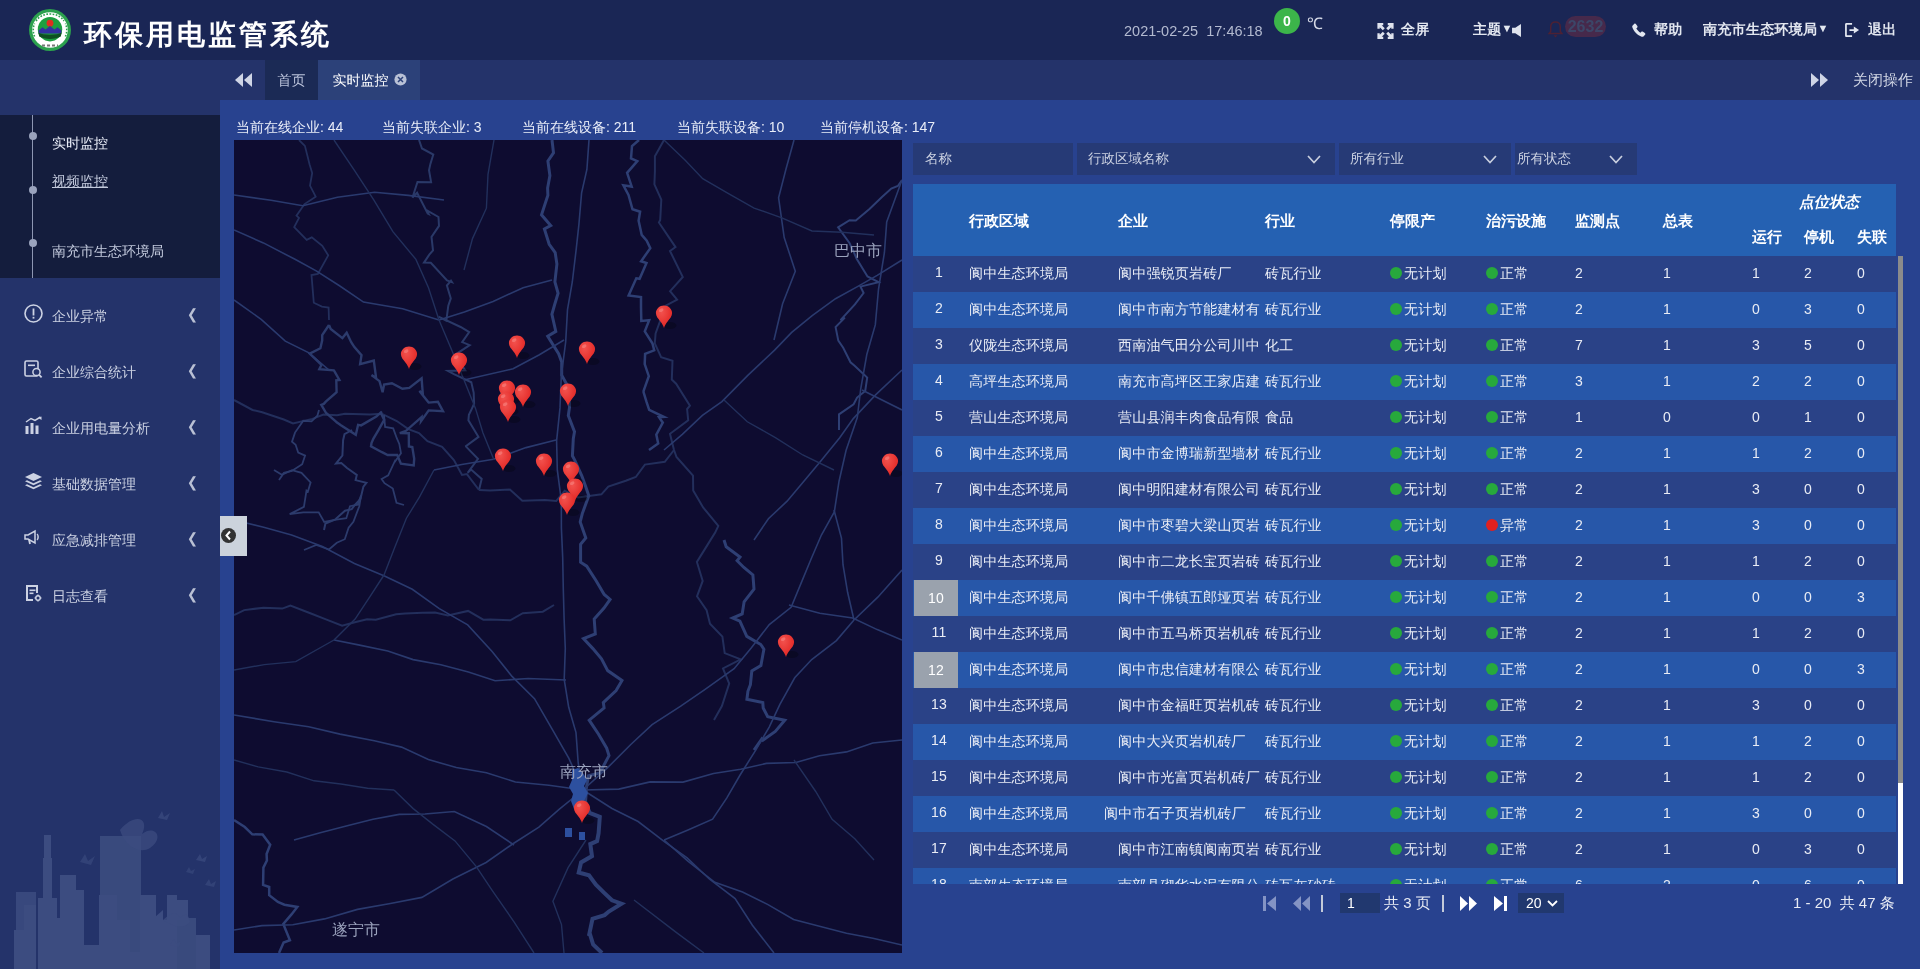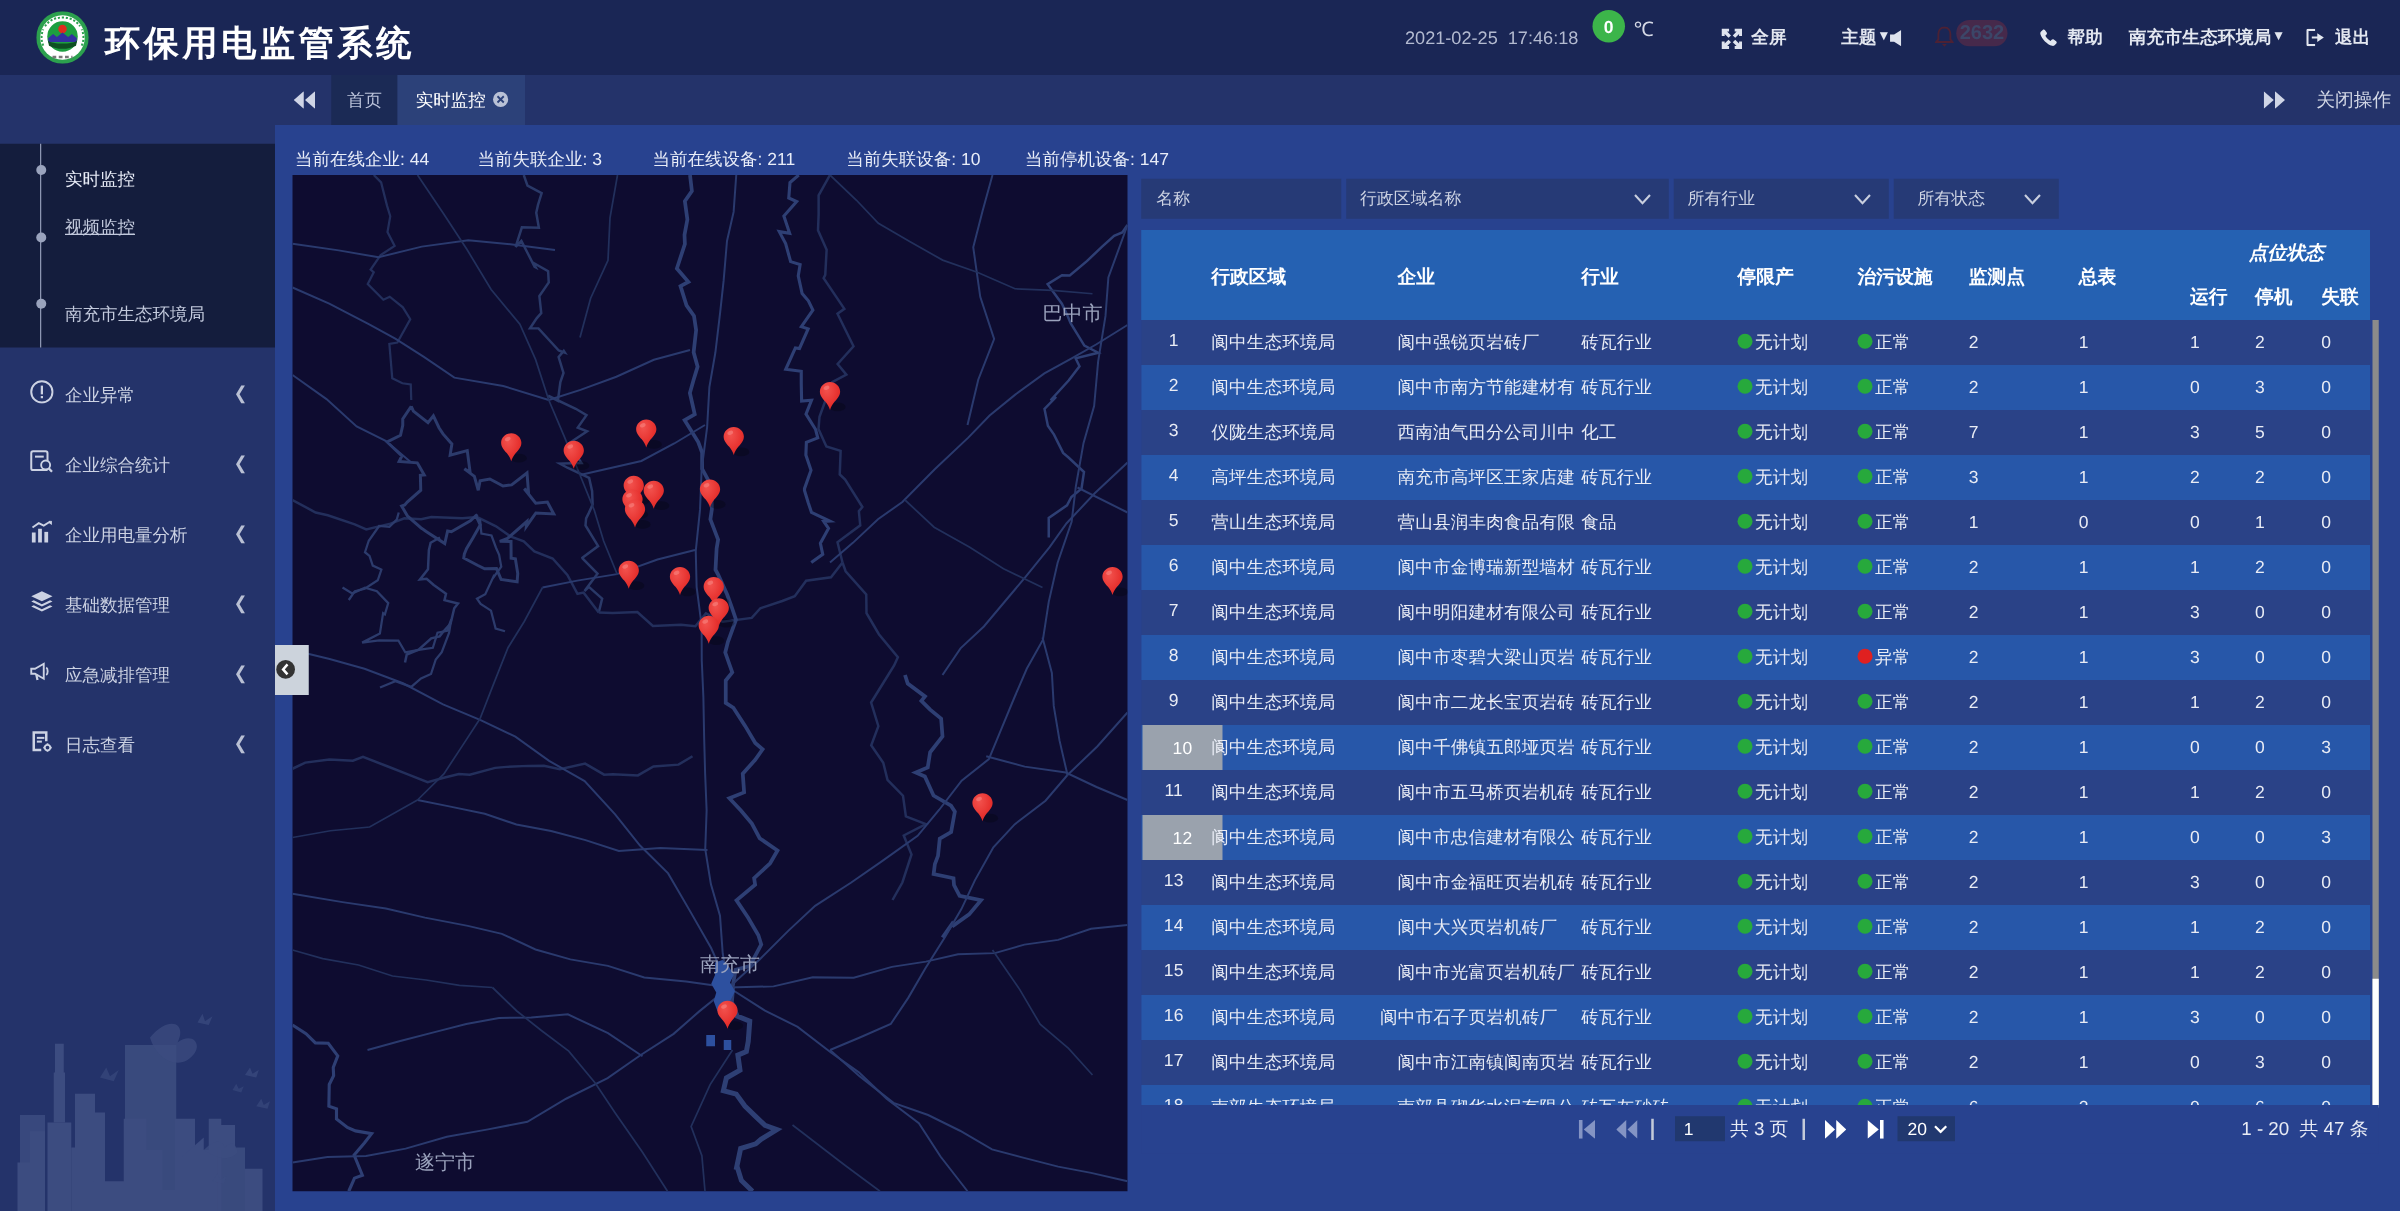--- a/index.html
+++ b/index.html
@@ -37,21 +37,21 @@
 .fbox .arr { position:absolute; right:14px; top:12px; width:14px; height:9px;}
 #thead { position:absolute; left:913px; top:184px; width:983px; height:72px; background:#2561b2; color:#fff; font-weight:bold; font-size:15px;}
 #thead div { position:absolute; }
 #tbody { position:absolute; left:913px; top:256px; width:983px; height:628px; overflow:hidden; }
 .trow { position:absolute; left:0; width:983px; height:36px; color:#e9ecf5; font-size:14px; letter-spacing:0.2px;}
 .trow div { position:absolute; top:9px; white-space:nowrap; }
 .odd { background:#2a4287; }
 .even { background:#2757a9; }
 .dot { display:inline-block; width:12px; height:12px; border-radius:50%; background:#27a93c; margin-right:2px; vertical-align:-1px;}
 .reddot { background:#e02020; }
-.trow div.gidx { position:absolute; left:1px; top:0; width:64px; height:36px; background:#9aa2ad; color:#fff; text-align:center; line-height:36px; }
+.trow div.gidx { position:absolute; left:1px; top:0; width:44px; height:36px; background:#9aa2ad; color:#fff; text-align:center; line-height:36px; }
 #pager { position:absolute; left:913px; top:884px; width:990px; height:39px; background:#28428f; color:#e8ebf4; font-size:15px; }
 #scrolltrack { position:absolute; left:1898px; top:256px; width:5px; height:628px; background:#8b8b8b; }
 #scrollthumb { position:absolute; left:1898px; top:783px; width:5px; height:103px; background:#ffffff; }
 </style>
 </head>
 <body>
 <div id="header">
   <svg id="logo" class="abs" style="left:29px;top:9px;" width="42" height="42" viewBox="0 0 42 42">
     <circle cx="21" cy="21" r="21" fill="#2ca14e"></circle>
     <circle cx="21" cy="21" r="17.8" fill="#fff"></circle>
@@ -406,21 +406,21 @@
     </div>
   </div>
 <div id="rpanel">
 <div class="fbox" style="left:913px;width:160px;padding-left:12px;">名称</div>
 <div class="fbox" style="left:1077px;width:258px;padding-left:11px;">行政区域名称<svg class="arr" viewBox="0 0 14 9">
         <path d="M1 1 L7 7.5 L13 1" fill="none" stroke="#c8cede" stroke-width="1.7"></path>
       </svg></div>
 <div class="fbox" style="left:1339px;width:172px;padding-left:11px;font-family:Liberation Serif, serif;">所有行业<svg class="arr" viewBox="0 0 14 9">
         <path d="M1 1 L7 7.5 L13 1" fill="none" stroke="#c8cede" stroke-width="1.7"></path>
       </svg></div>
-<div class="fbox" style="left:1515px;width:132px;padding-left:19px;">所有状态<svg class="arr" viewBox="0 0 14 9">
+<div class="fbox" style="left:1515px;width:122px;padding-left:2px;">所有状态<svg class="arr" viewBox="0 0 14 9">
         <path d="M1 1 L7 7.5 L13 1" fill="none" stroke="#c8cede" stroke-width="1.7"></path>
       </svg></div>
 <div id="thead">
 <div style="left:56px;top:28px;">行政区域</div>
 <div style="left:205px;top:28px;">企业</div>
 <div style="left:352px;top:28px;">行业</div>
 <div style="left:477px;top:28px;">停限产</div>
 <div style="left:573px;top:28px;">治污设施</div>
 <div style="left:662px;top:28px;">监测点</div>
 <div style="left:750px;top:28px;">总表</div>

